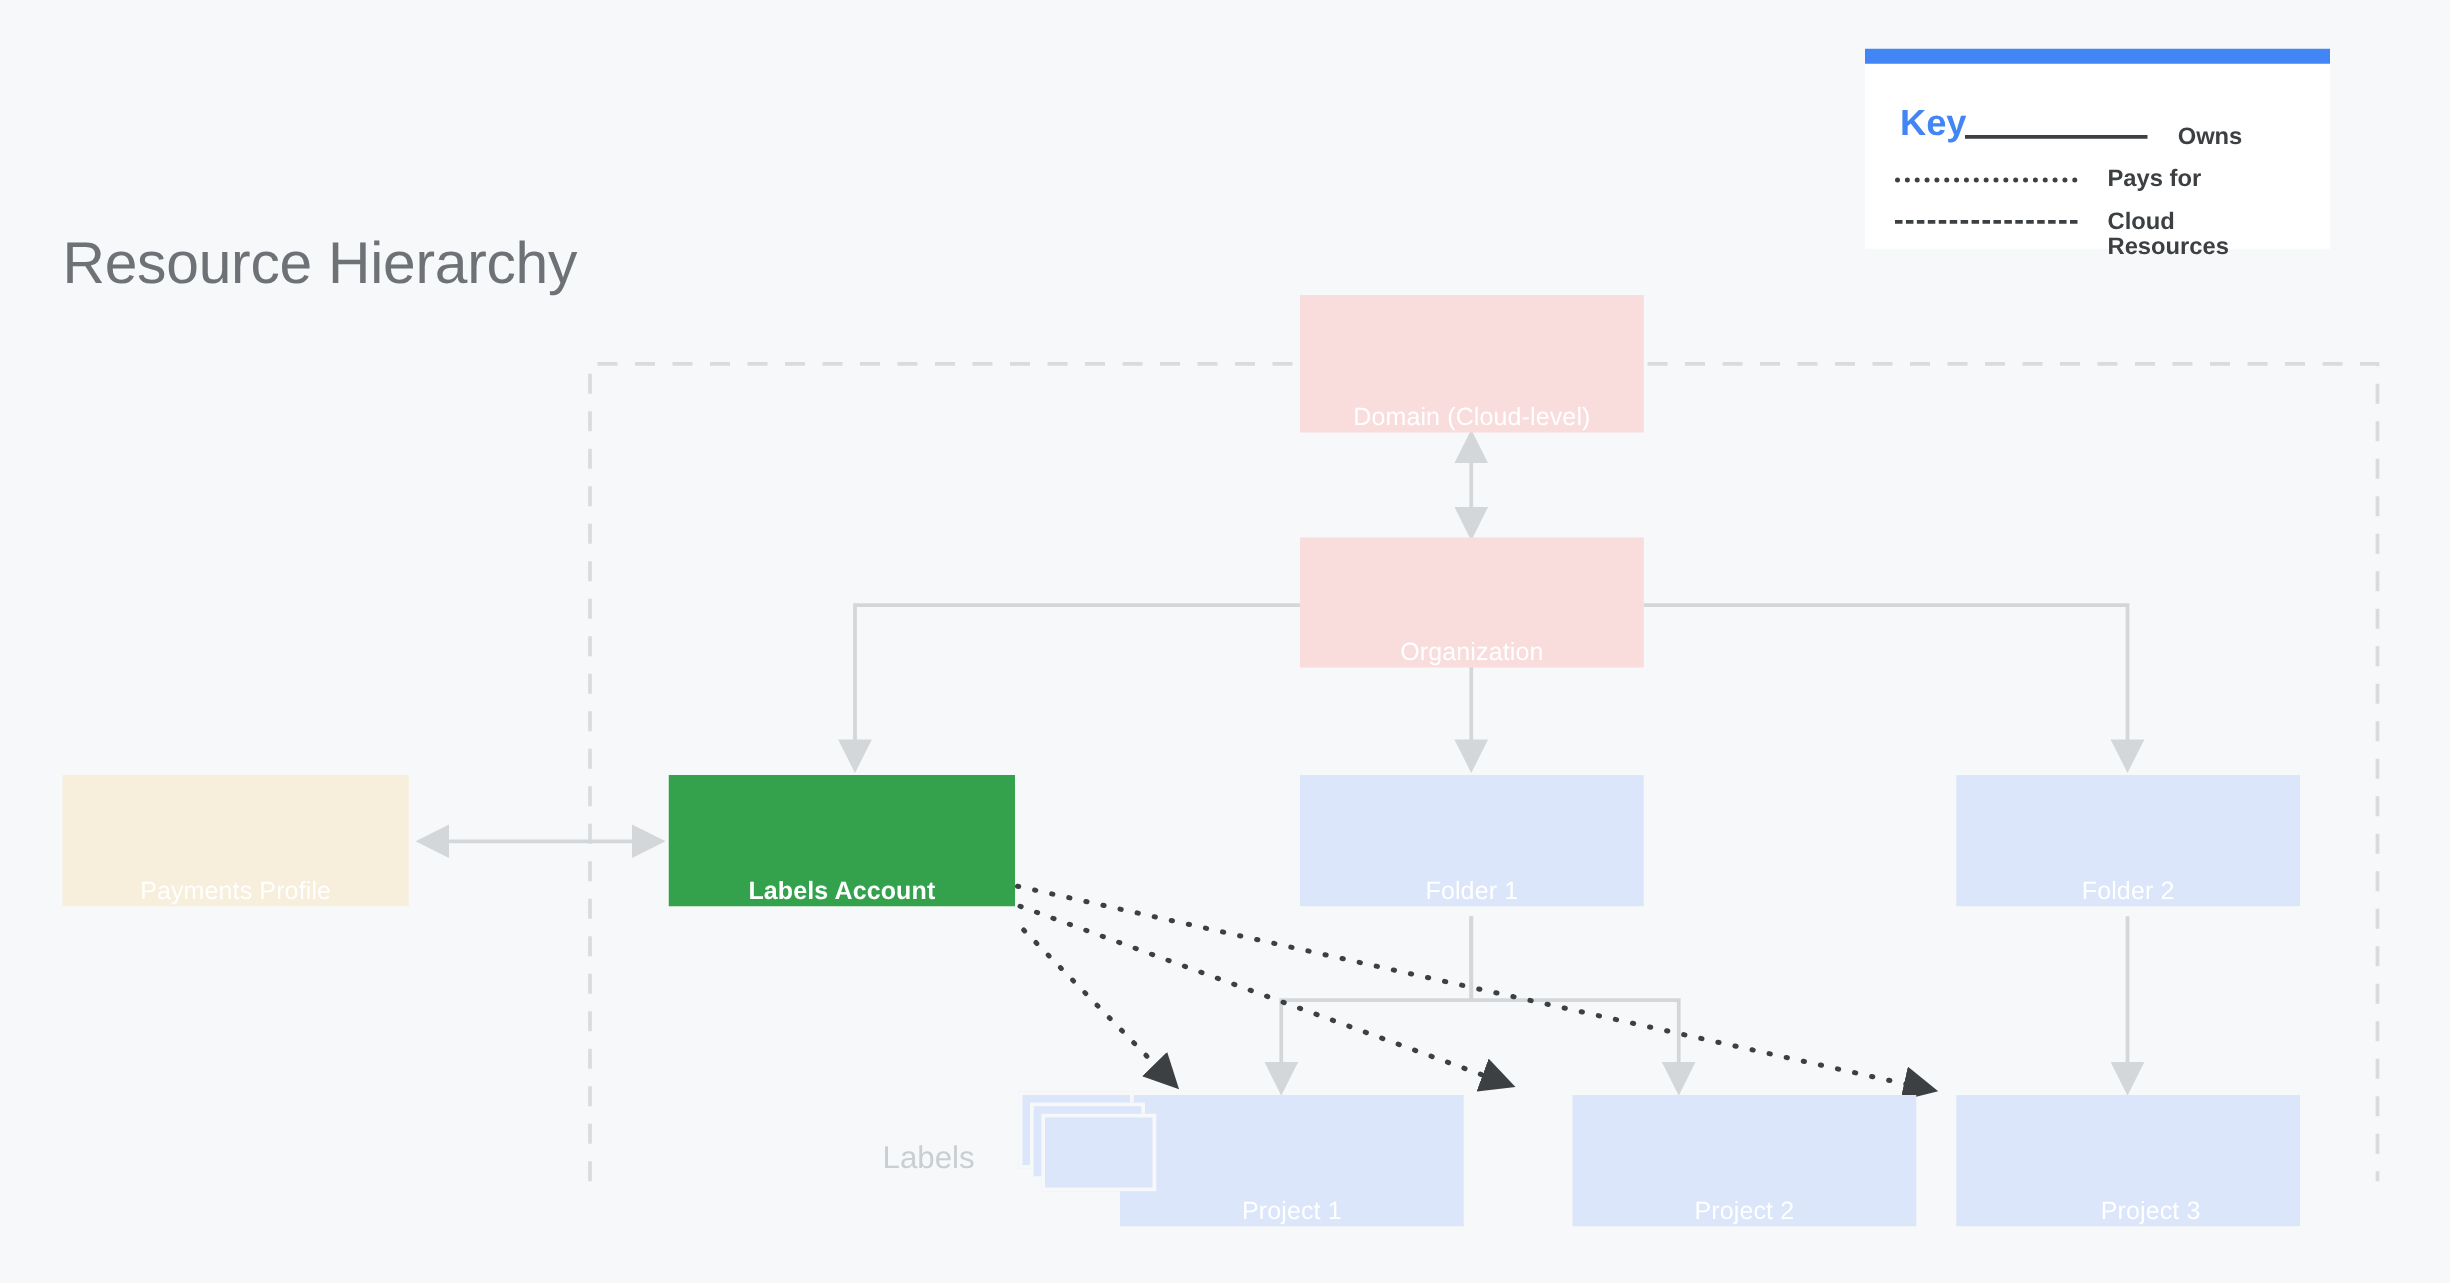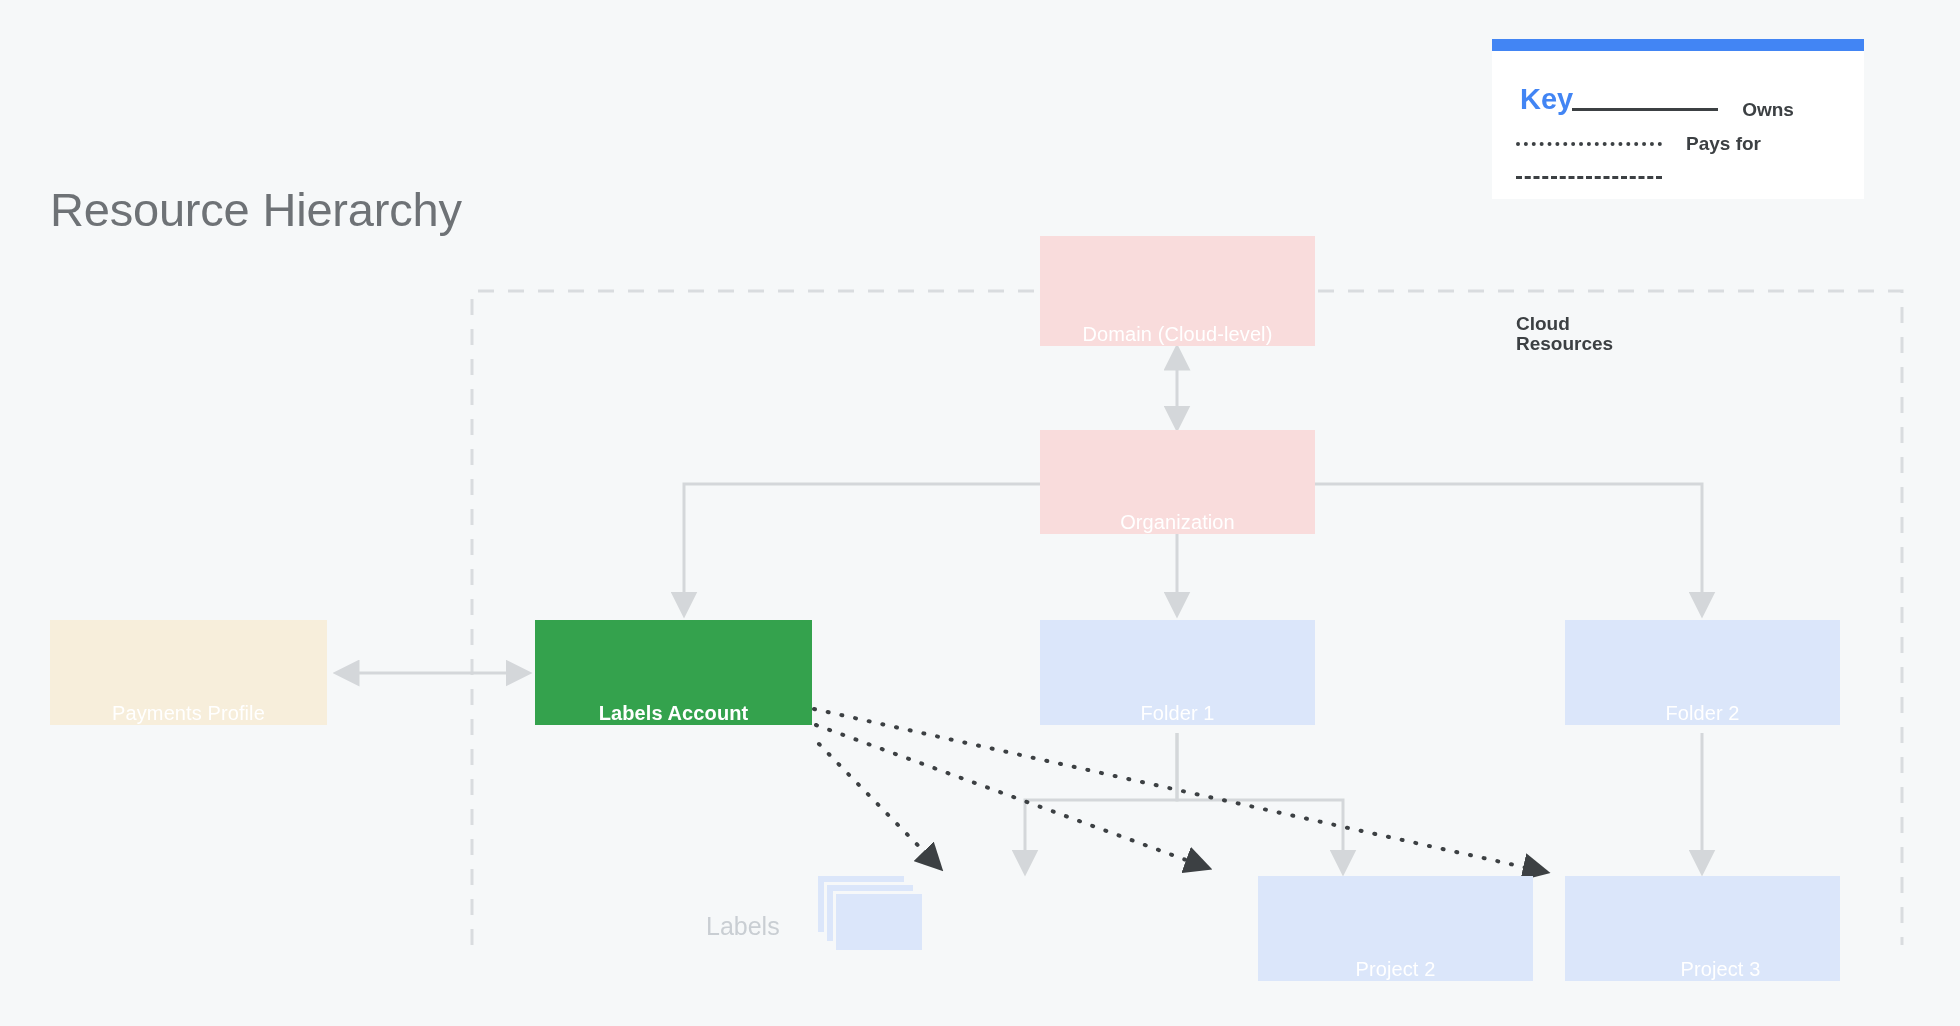--- a/index.html
+++ b/index.html
@@ -121,21 +121,21 @@
   .legend-row {
     position: absolute;
     left: 24px;
     right: 14px;
     height: 34px;
     display: flex;
     align-items: flex-start;
   }
   .legend-row.r1 { top: 49px; justify-content: center; }
   .legend-row.r2 { top: 83px; }
-  .legend-row.r3 { top: 117px; flex-direction: column; }
+  .legend-row.r3 { top: 117px; }
 
   .legend-swatch {
     width: 146px;
     flex: 0 0 146px;
     height: 18px;
     position: relative;
     margin-right: 24px;
   }
   .legend-swatch::after {
     content: "";
@@ -243,20 +243,23 @@
   </div>
 
   <div class="node blue" style="left:1040px; top:620px; width:275px; height:105px;">
     <span>Folder 1</span>
   </div>
 
   <div class="node blue" style="left:1565px; top:620px; width:275px; height:105px;">
     <span>Folder 2</span>
   </div>
 
+  <div class="node blue" style="left:896px; top:876px; width:275px; height:105px;">
+    <span>Project 1</span>
+  </div>
 
   <div class="node blue" style="left:1230px; top:876px; width:275px; height:105px;margin-left:28px;">
     <span>Project 2</span>
   </div>
 
   <div class="node blue" style="left:1565px; top:876px; width:275px; height:105px;padding-left:36px;">
     <span>Project 3</span>
   </div>
 
   <div id="labels-text">Labels</div>

